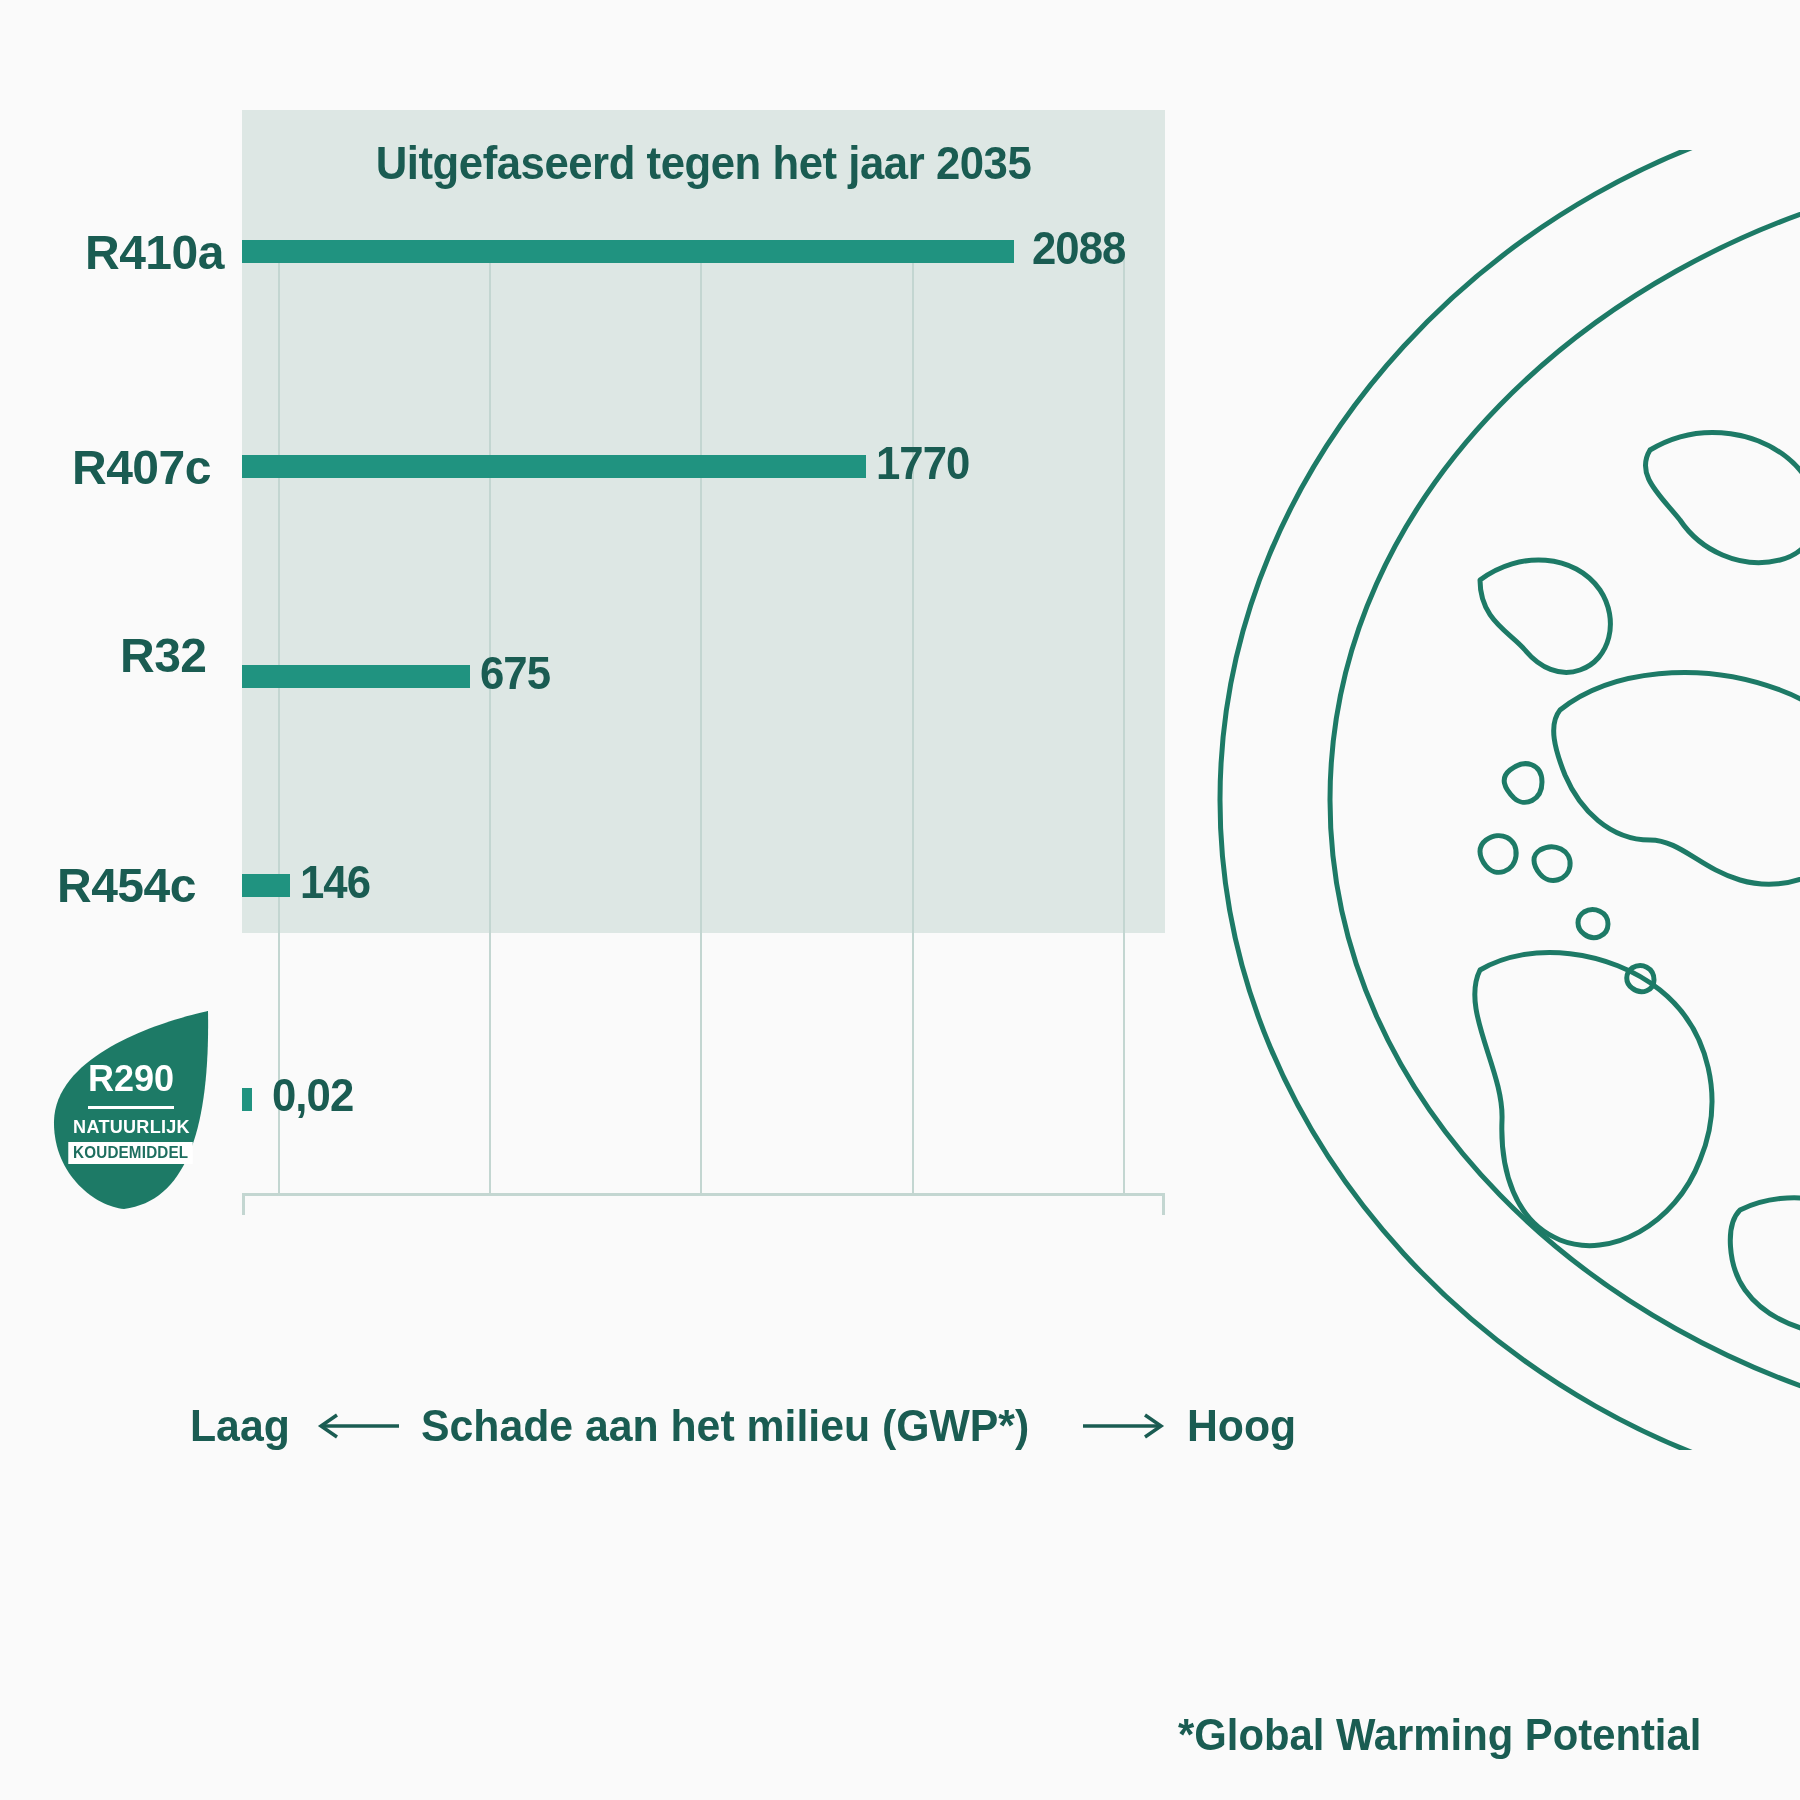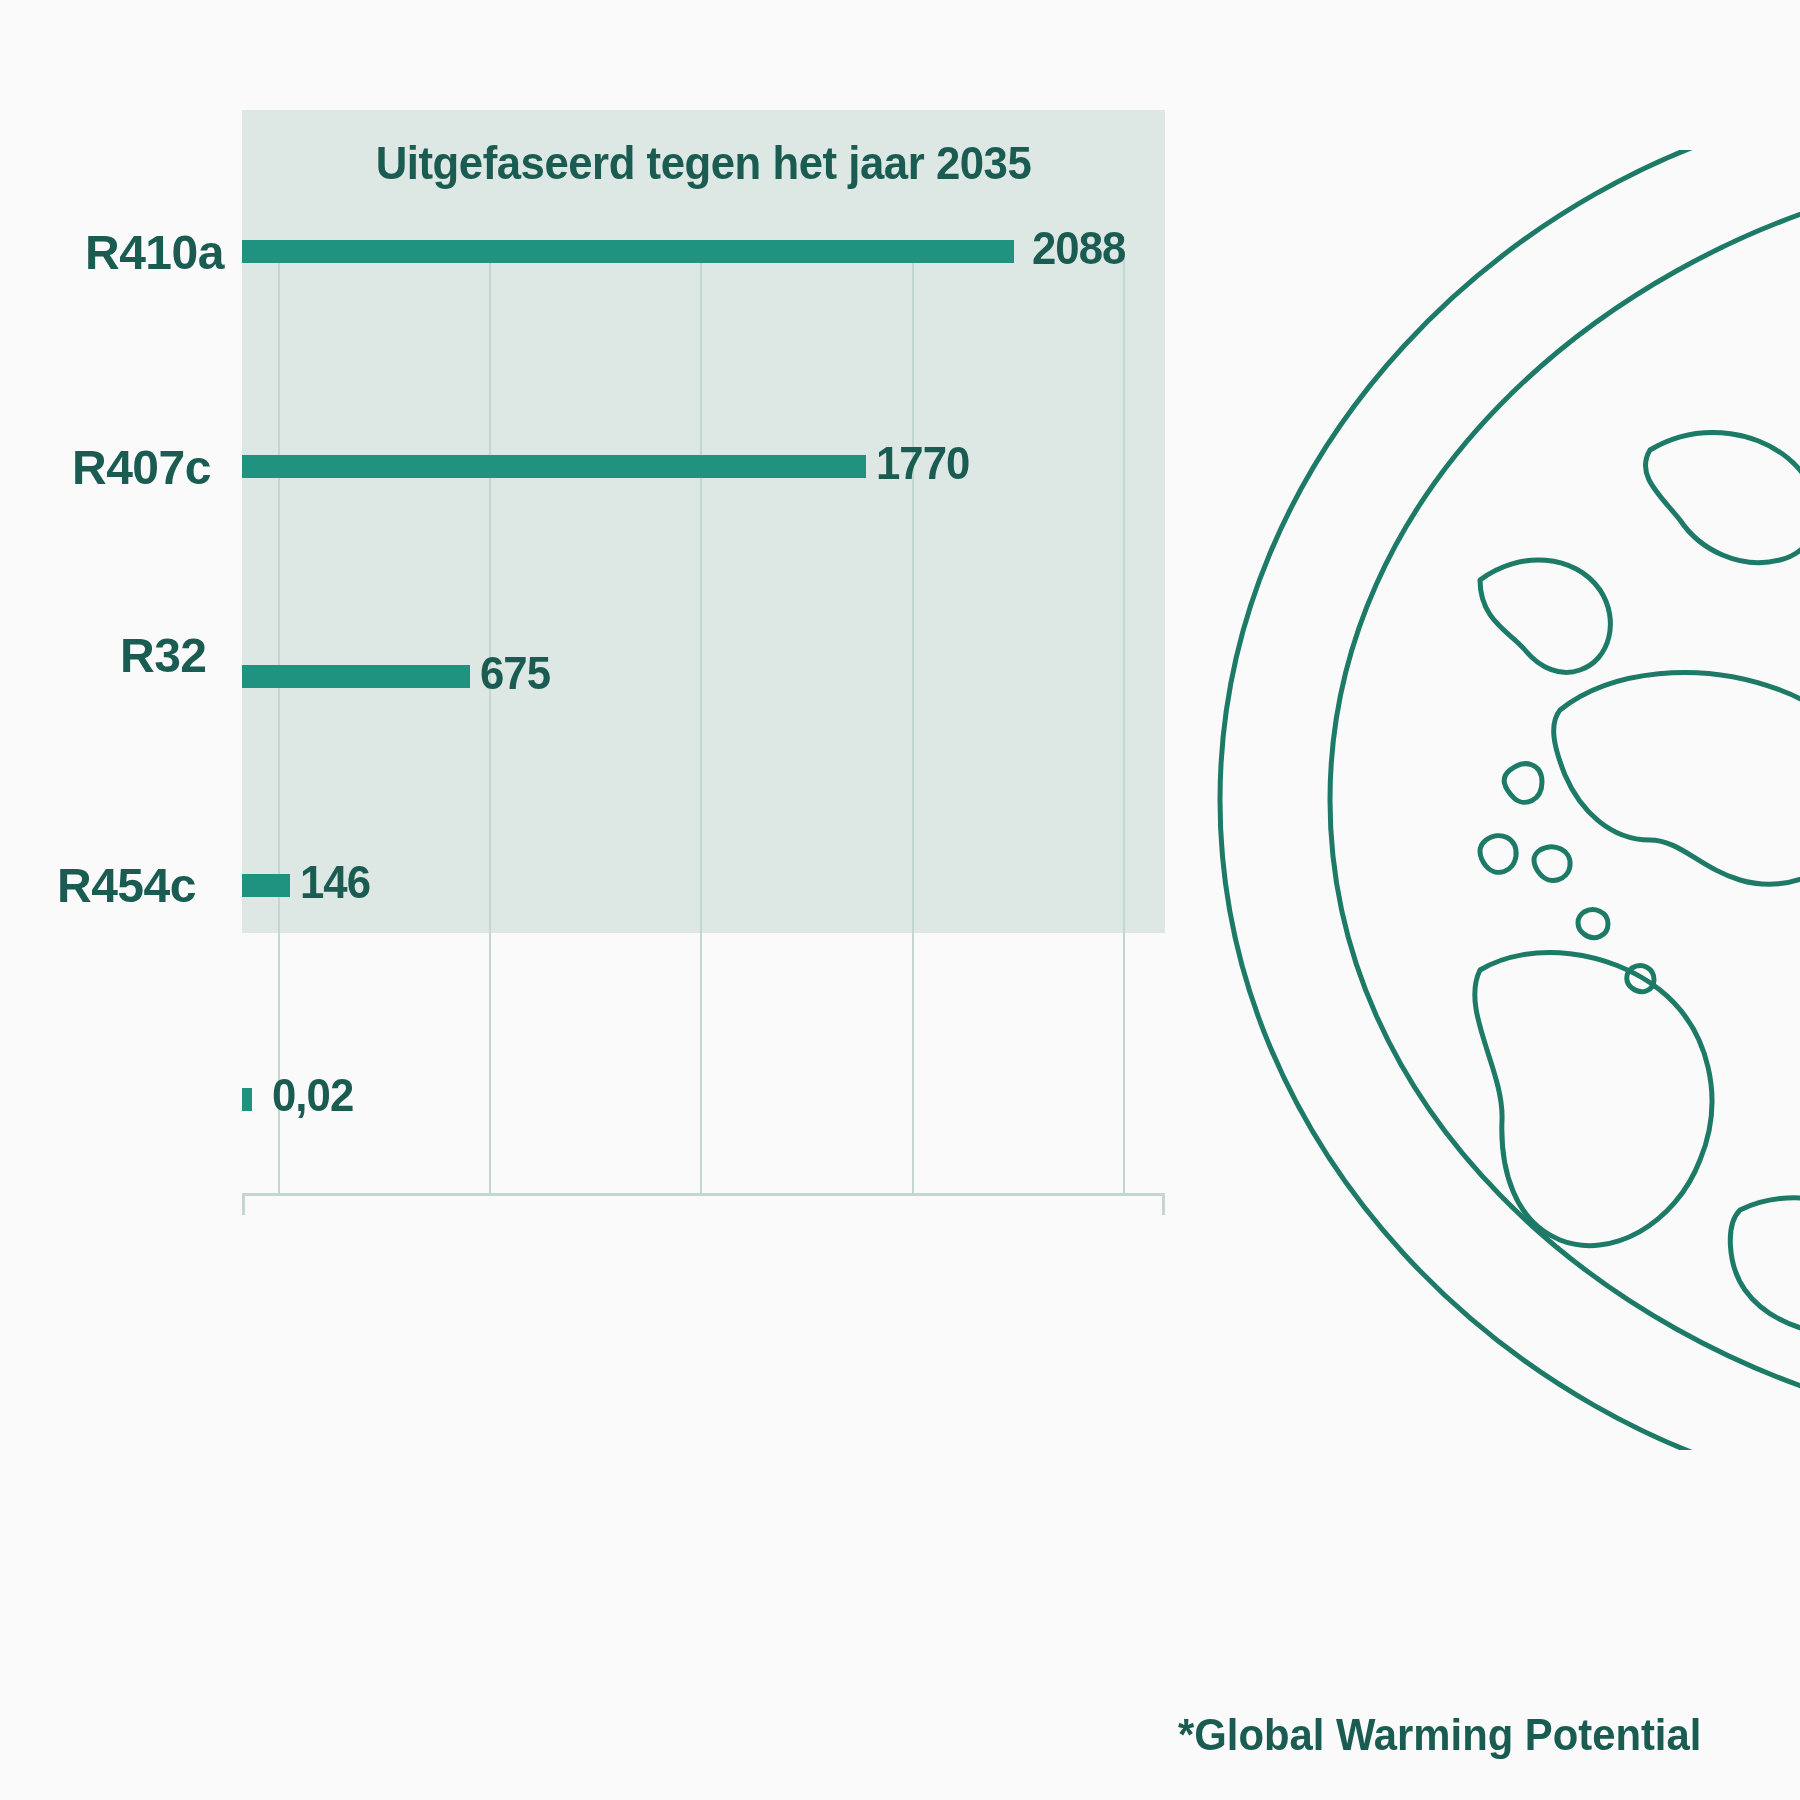--- a/index.html
+++ b/index.html
@@ -145,21 +145,45 @@
   <div class="bar" style="left:242px;top:665px;width:228px;"></div>
   <div class="val-label" style="left:480px;top:646px;">675</div>
 
   <div class="cat-label" style="left:57px;top:858px;right:auto;">R454c</div>
   <div class="bar" style="left:242px;top:874px;width:48px;"></div>
   <div class="val-label" style="left:300px;top:855px;">146</div>
 
   <div class="bar" style="left:242px;top:1088px;width:10px;"></div>
   <div class="val-label" style="left:272px;top:1068px;">0,02</div>
 
-
+  <div class="leaf">
+    <svg width="166" height="208" viewBox="0 0 166 208" xmlns="http://www.w3.org/2000/svg">
+      <path d="M160 6 C 160 6, 8 36, 6 116 C 5 170, 48 202, 76 204 C 140 196, 162 120, 160 6 Z" fill="#1d7a66"></path>
+    </svg>
+    <div class="leaf-content">
+      <div class="leaf-r290">R290</div>
+      <div class="leaf-rule"></div>
+      <div class="leaf-nat">NATUURLIJK</div>
+      <div class="leaf-koud">KOUDEMIDDEL</div>
+    </div>
+  </div>
+
+  <div class="xcap">
+    <span class="word">Laag</span>
+    <svg class="arrow-l" width="86" height="34" viewBox="0 0 86 34">
+      <line x1="84" y1="17" x2="8" y2="17" stroke="#1a5c52" stroke-width="3.5"></line>
+      <polyline points="22,6 6,17 22,28" fill="none" stroke="#1a5c52" stroke-width="3.5"></polyline>
+    </svg>
+    <span class="word">Schade aan het milieu (GWP*)</span>
+    <svg class="arrow-r" width="86" height="34" viewBox="0 0 86 34">
+      <line x1="2" y1="17" x2="78" y2="17" stroke="#1a5c52" stroke-width="3.5"></line>
+      <polyline points="64,6 80,17 64,28" fill="none" stroke="#1a5c52" stroke-width="3.5"></polyline>
+    </svg>
+    <span class="word">Hoog</span>
+  </div>
 
   <div class="footnote">*Global Warming Potential</div>
 
   <div class="globe">
     <svg width="700" height="1300" viewBox="0 0 700 1300" xmlns="http://www.w3.org/2000/svg">
       <g fill="none" stroke="#1d7a66" stroke-width="5" stroke-linejoin="round" stroke-linecap="round">
 
         <path d="M640 -40 C 330 20, 40 300, 40 650 C 40 1000, 330 1280, 640 1340"></path>
 
         <path d="M700 40 C 420 110, 150 340, 150 650 C 150 960, 420 1190, 700 1260"></path>

